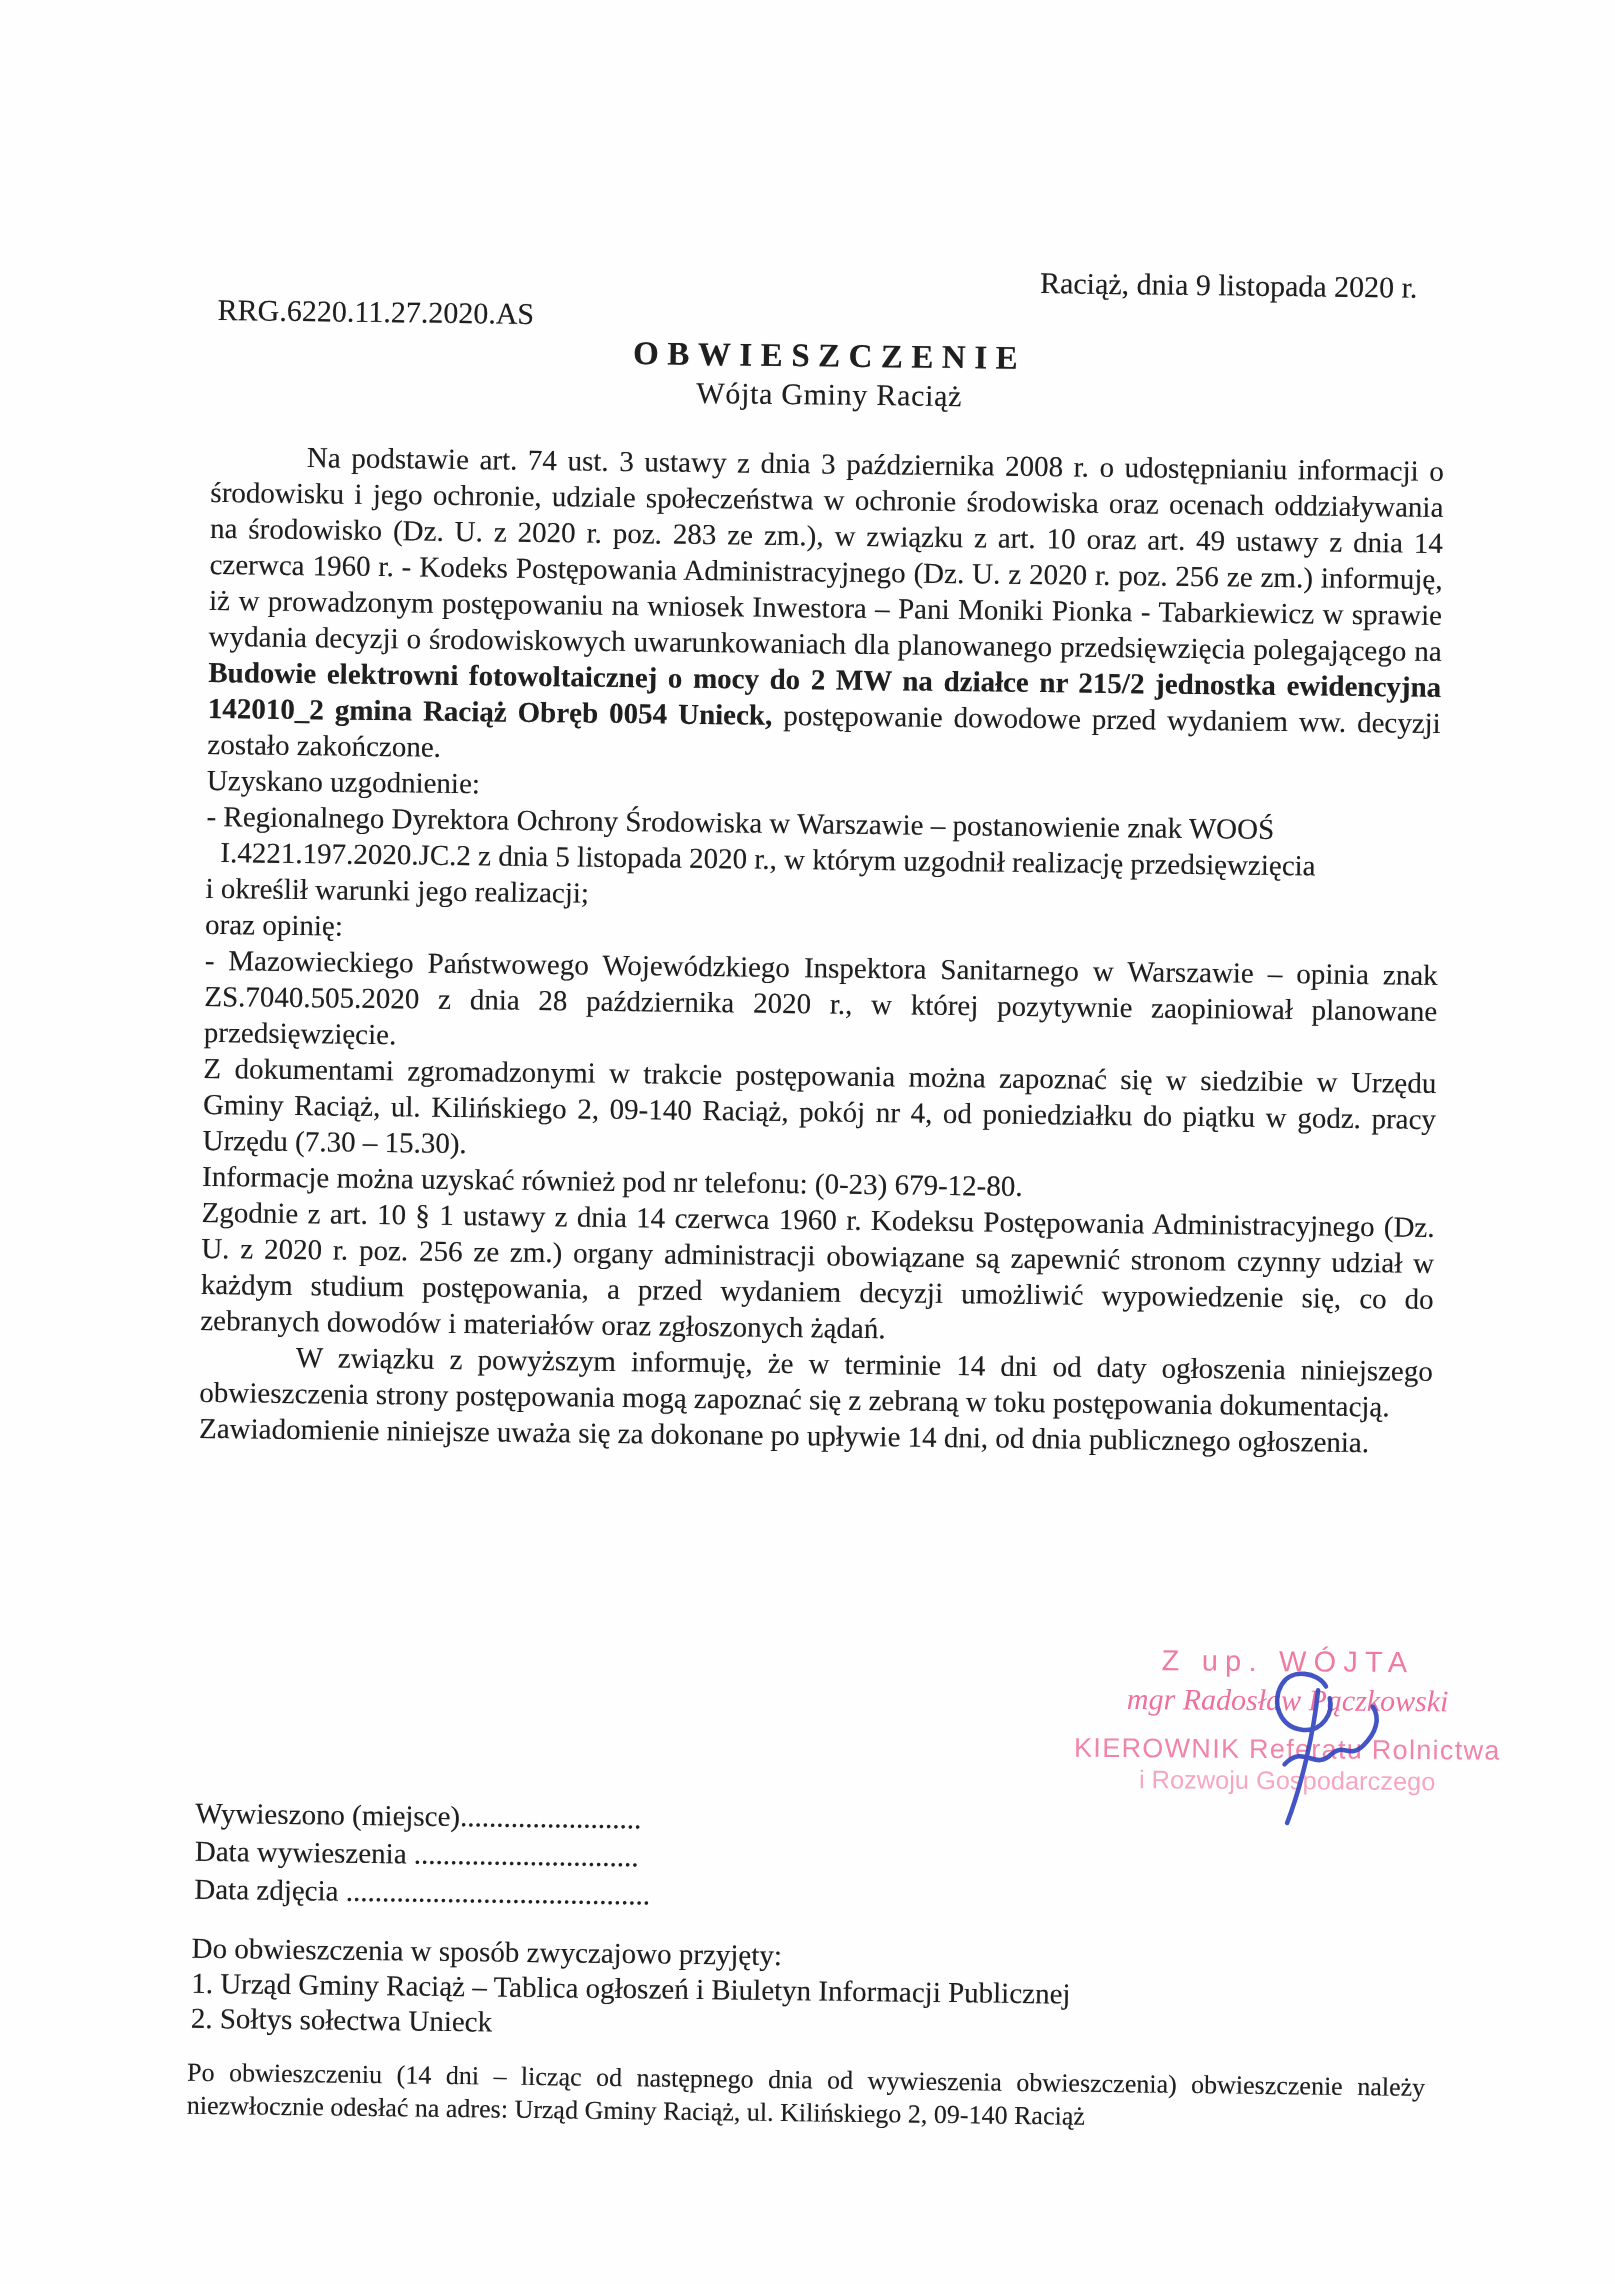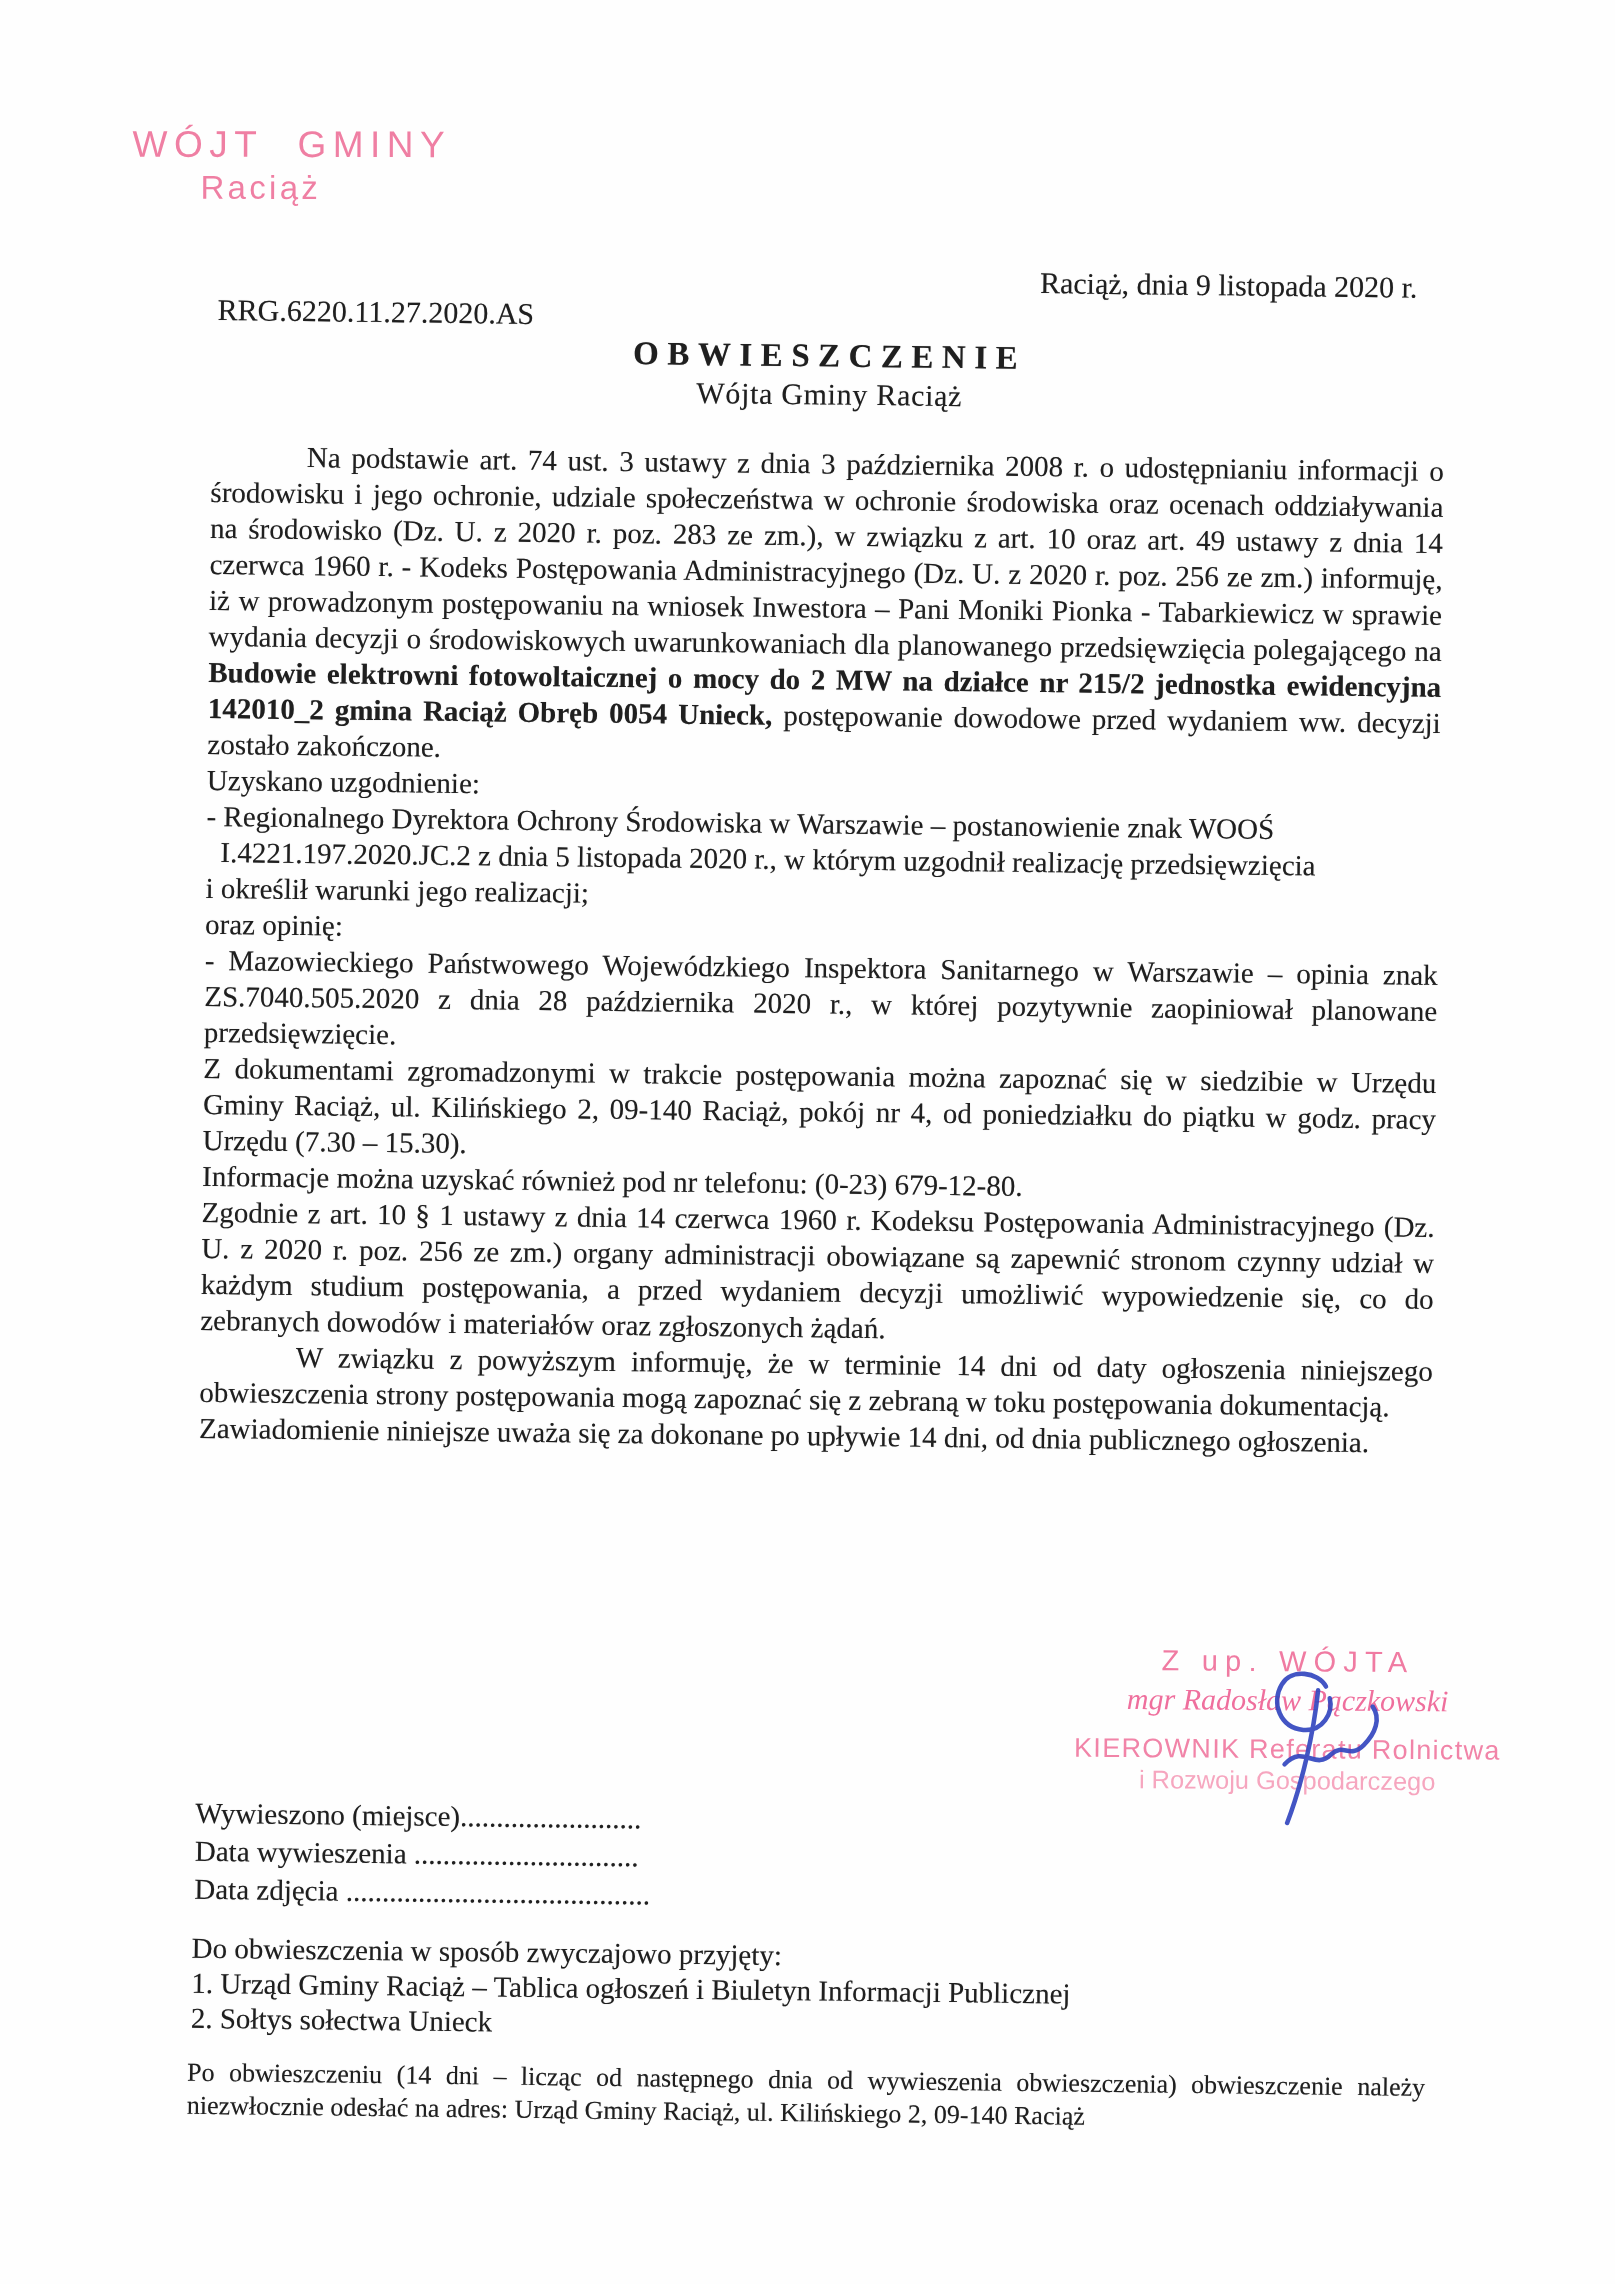--- a/index.html
+++ b/index.html
@@ -79,24 +79,20 @@
     position: absolute; left: 207px; top: 2056px; width: 1238px;
     font-size: 26px; line-height: 33px; text-align: justify;
   }
 </style>
 </head>
 <body>
 
 <div class="page">
   <div class="skew">
 
-    <div class="top-stamp">
-      <div class="l1">WÓJT GMINY</div>
-      <div class="l2">Raciąż</div>
-    </div>
 
     <div class="place-date scan-text">Raciąż, dnia 9 listopada 2020 r.</div>
     <div class="ref-number scan-text">RRG.6220.11.27.2020.AS</div>
     <div class="doc-title scan-text">OBWIESZCZENIE</div>
     <div class="doc-subtitle scan-text">Wójta Gminy Raciąż</div>
 
     <div class="body-text scan-text">
       <p class="p-indent"><span>Na podstawie art. 74 ust. 3 ustawy z dnia 3 października 2008 r. o udostępnianiu informacji o środowisku i jego ochronie, udziale społeczeństwa w ochronie środowiska oraz ocenach oddziaływania na środowisko (Dz. U. z 2020 r. poz. 283 ze zm.), w związku z art. 10 oraz art. 49 ustawy z dnia 14 czerwca 1960 r. - Kodeks Postępowania Administracyjnego (Dz. U. z 2020 r. poz. 256 ze zm.) informuję, iż w prowadzonym postępowaniu na wniosek Inwestora – Pani Moniki Pionka - Tabarkiewicz w sprawie wydania decyzji o środowiskowych uwarunkowaniach dla planowanego przedsięwzięcia polegającego na </span><b>Budowie elektrowni fotowoltaicznej o mocy do 2 MW na działce nr 215/2 jednostka ewidencyjna 142010_2 gmina Raciąż Obręb 0054 Unieck,</b><span> postępowanie dowodowe przed wydaniem ww. decyzji zostało zakończone.</span></p>
       <div class="line">Uzyskano uzgodnienie:</div>
       <div class="line">- Regionalnego Dyrektora Ochrony Środowiska w Warszawie – postanowienie znak WOOŚ</div>

